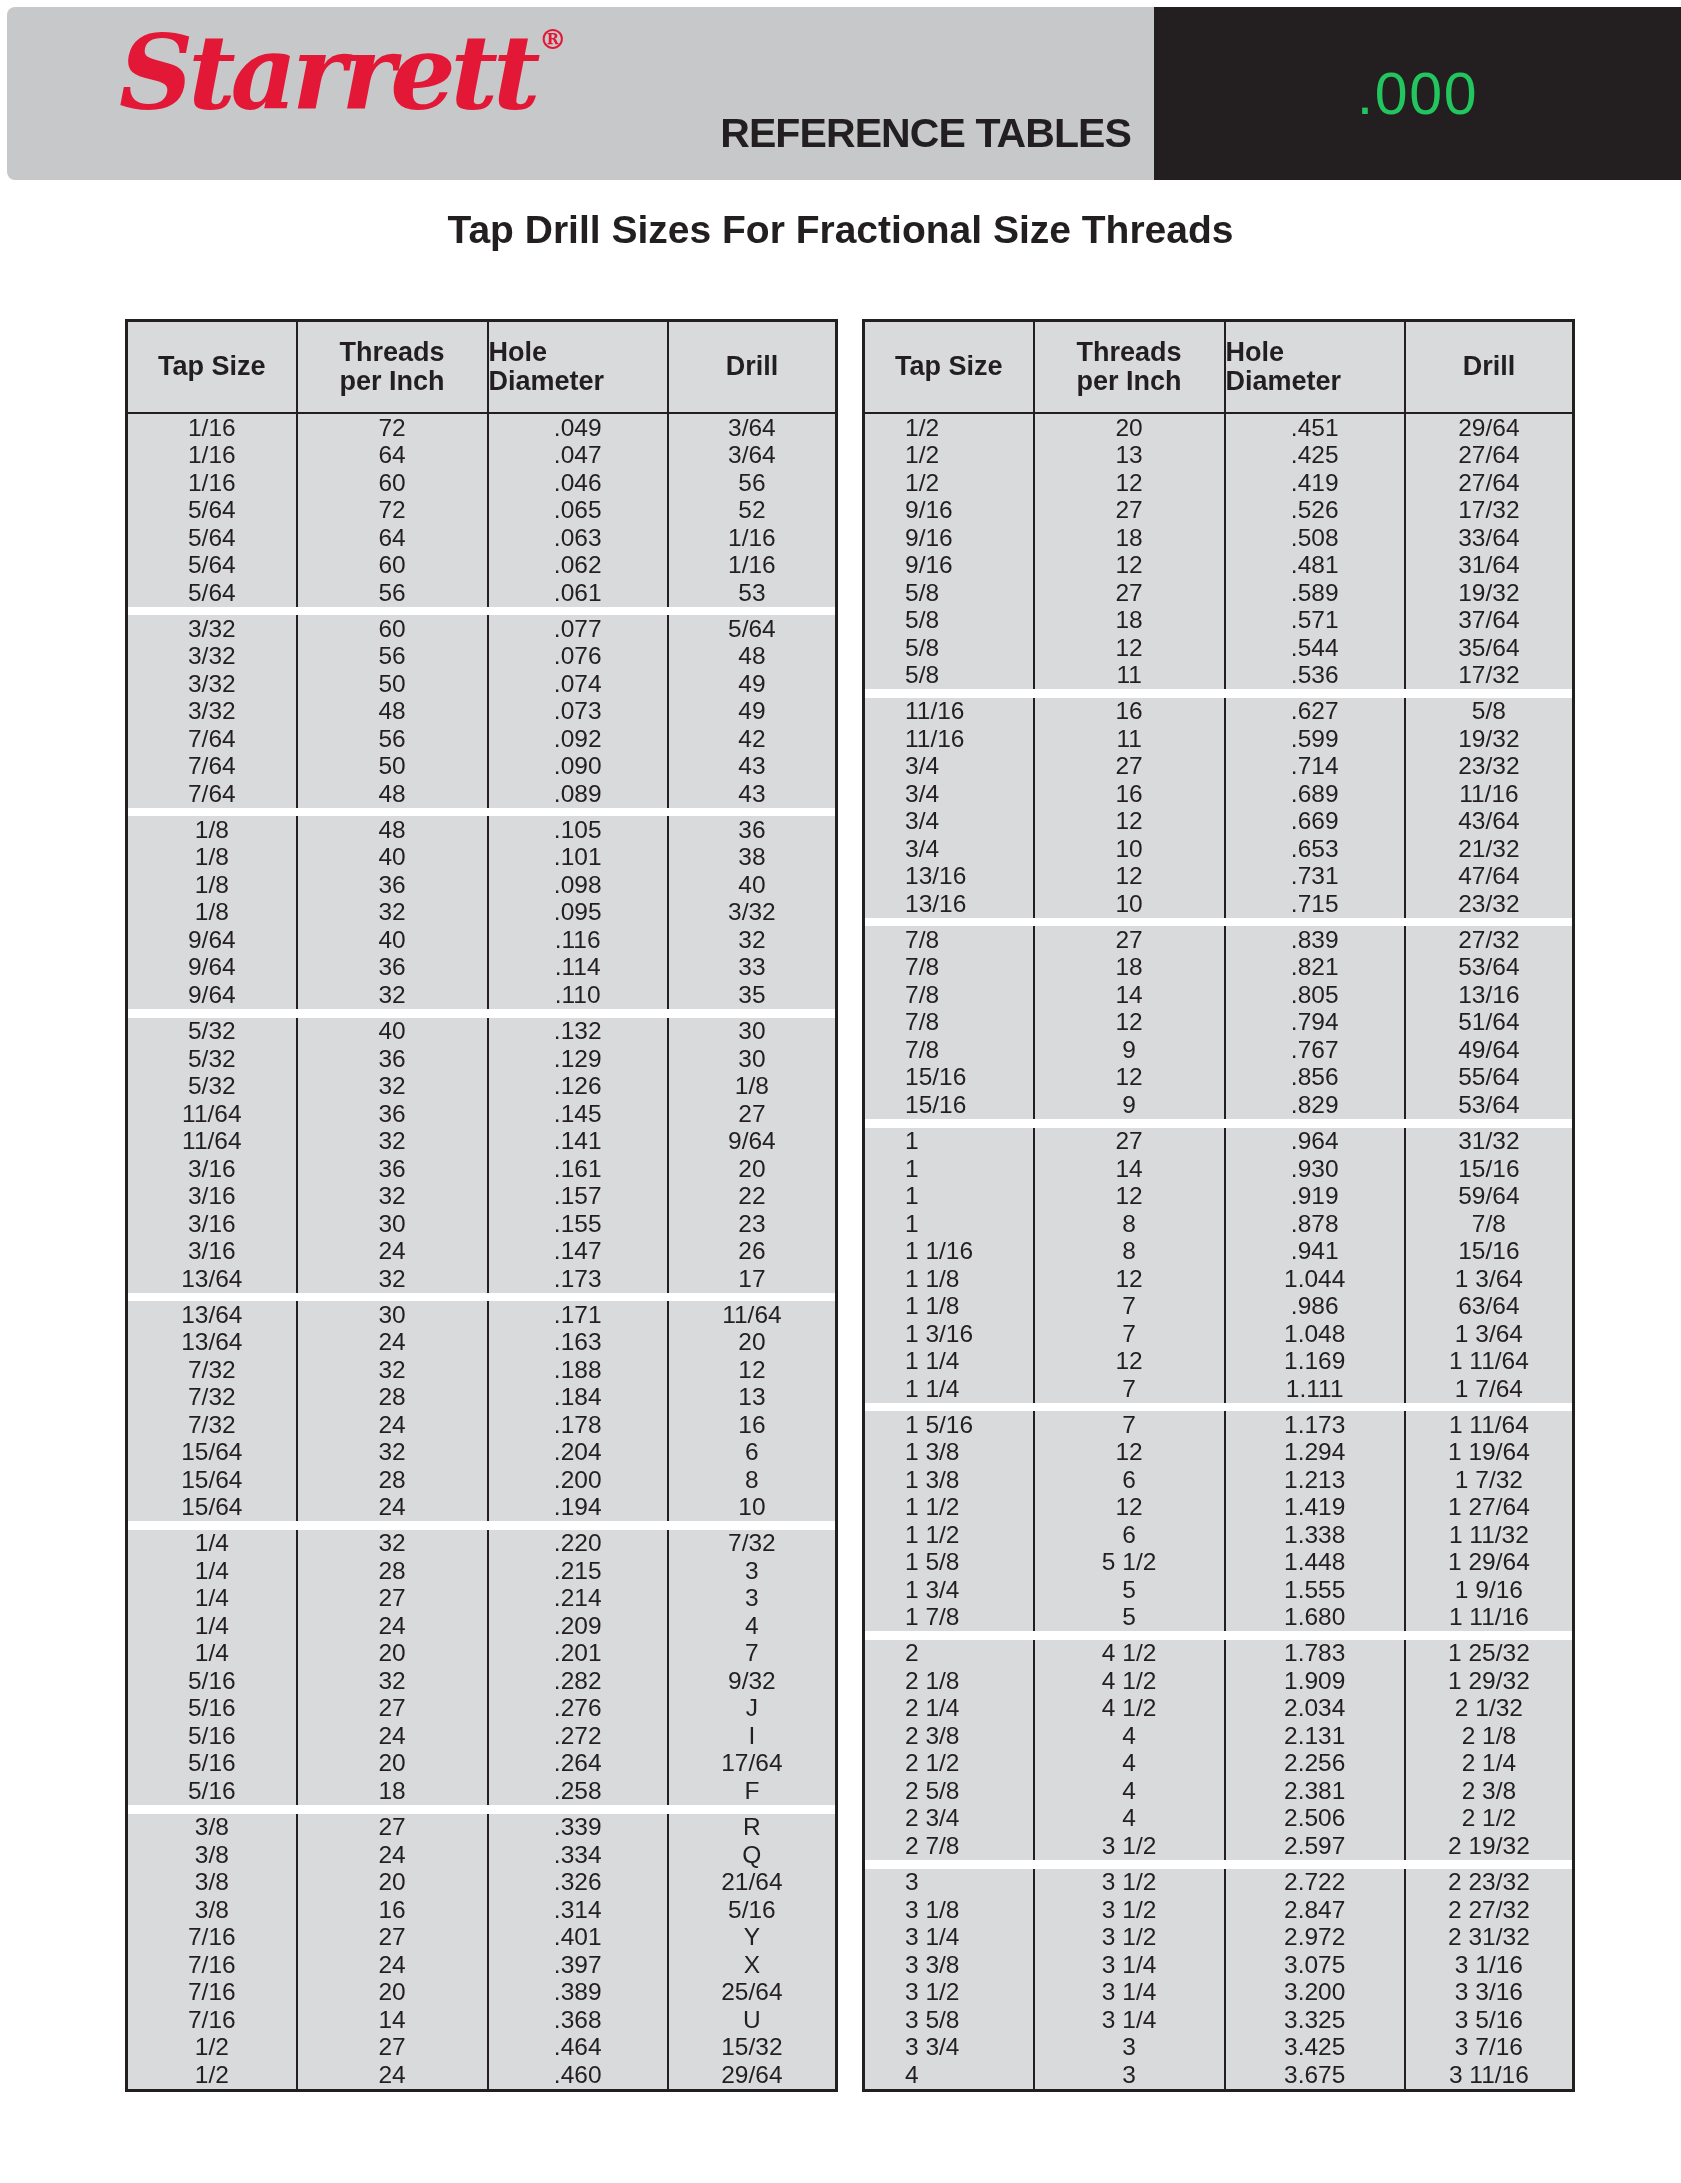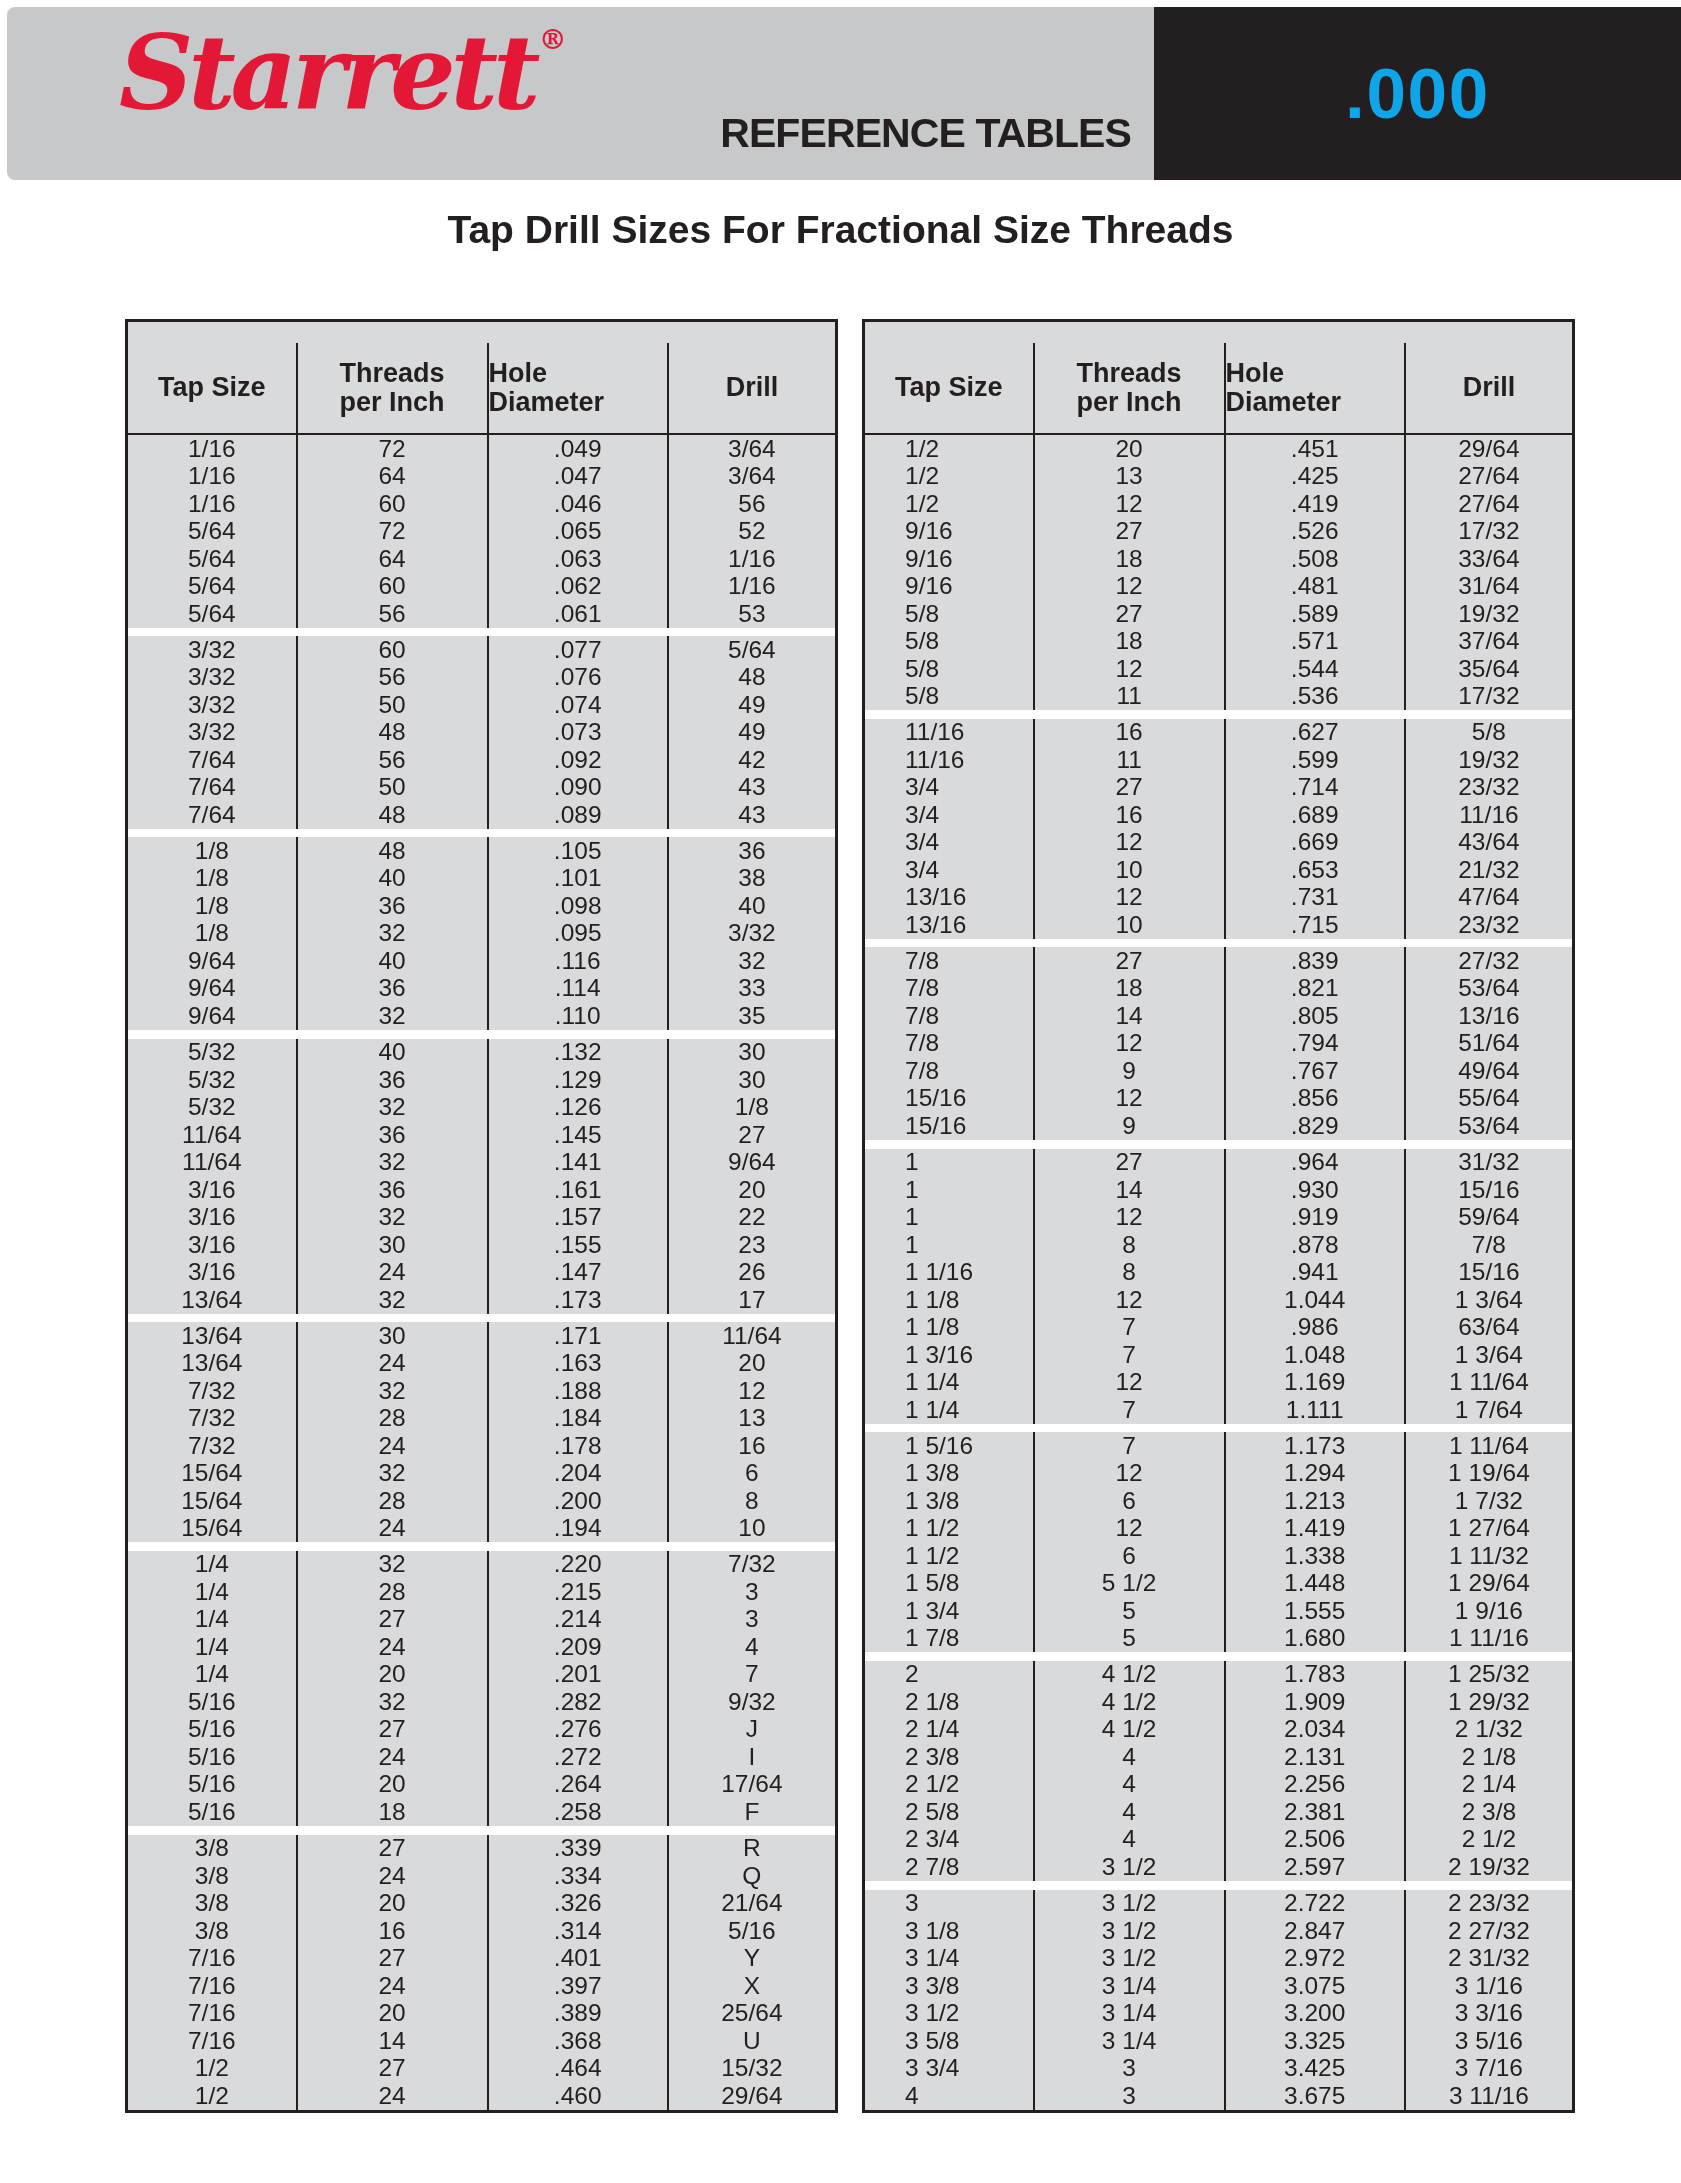--- a/index.html
+++ b/index.html
@@ -43,21 +43,21 @@
     position:absolute;right:550px;bottom:23px;
     font-weight:bold;font-size:41px;letter-spacing:-0.9px;
     color:var(--ink);white-space:nowrap;
   }
   .code-box{
     position:absolute;right:0;top:0;height:100%;width:527px;
     background:var(--ink);
     display:flex;align-items:center;justify-content:center;
   }
   .code-box span{
-    color:#0ea5e9;font-weight:bold;font-size:71px;letter-spacing:1.7px;
+    color:#22c55e;font-weight:normal;font-size:59px;letter-spacing:1.7px;
   }
   
   .h1{
     position:absolute;left:0;right:0;top:208px;
     text-align:center;font-weight:bold;font-size:39px;
   }
   .h2{
     position:absolute;left:0;right:0;top:265px;
     text-align:center;font-weight:bold;font-size:32px;
   }
@@ -65,21 +65,21 @@
   
   .dtable{
     position:absolute;top:319px;width:713px;
     border:3.5px solid var(--ink);
     background:var(--cellbg);
   }
   #table-left{left:125px;}
   #table-right{left:862px;}
   .hdr-row{
     display:grid;grid-template-columns:24% 27% 25.5% 23.5%;
-    height:92px;border-bottom:2.6px solid var(--ink);margin-top:21px;
+    height:92px;border-bottom:2.6px solid var(--ink);
   }
   .hdr-cell{
     display:flex;flex-direction:column;align-items:center;justify-content:center;
     font-weight:bold;font-size:27px;line-height:1.08;
     border-right:2.6px solid var(--ink);
   }
   .hdr-cell:last-child{border-right:none;align-items:center;}
   .row{
     display:grid;grid-template-columns:24% 27% 25.5% 23.5%;
     height:var(--row-h);

